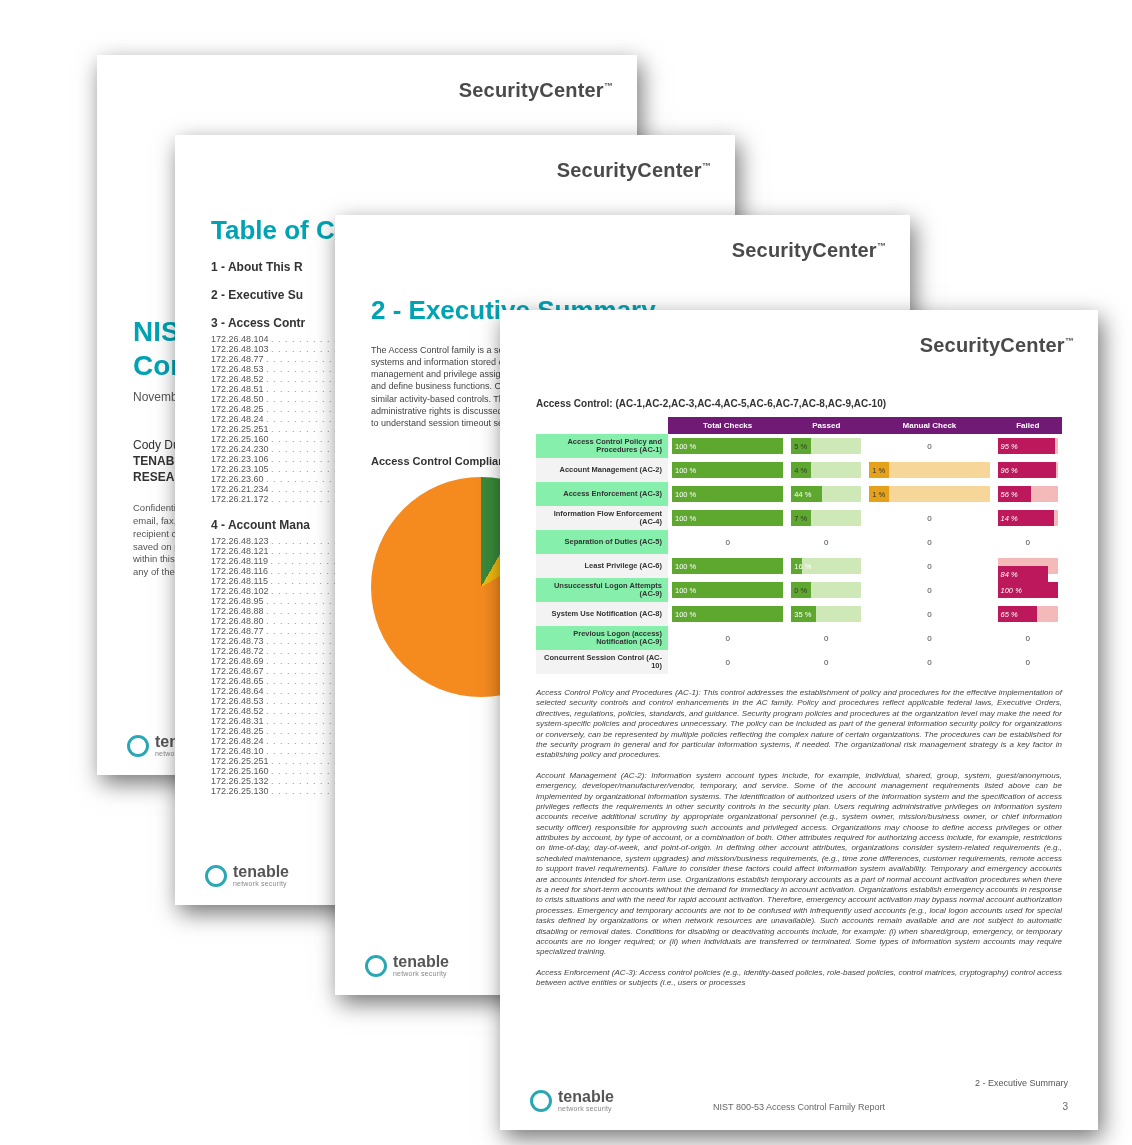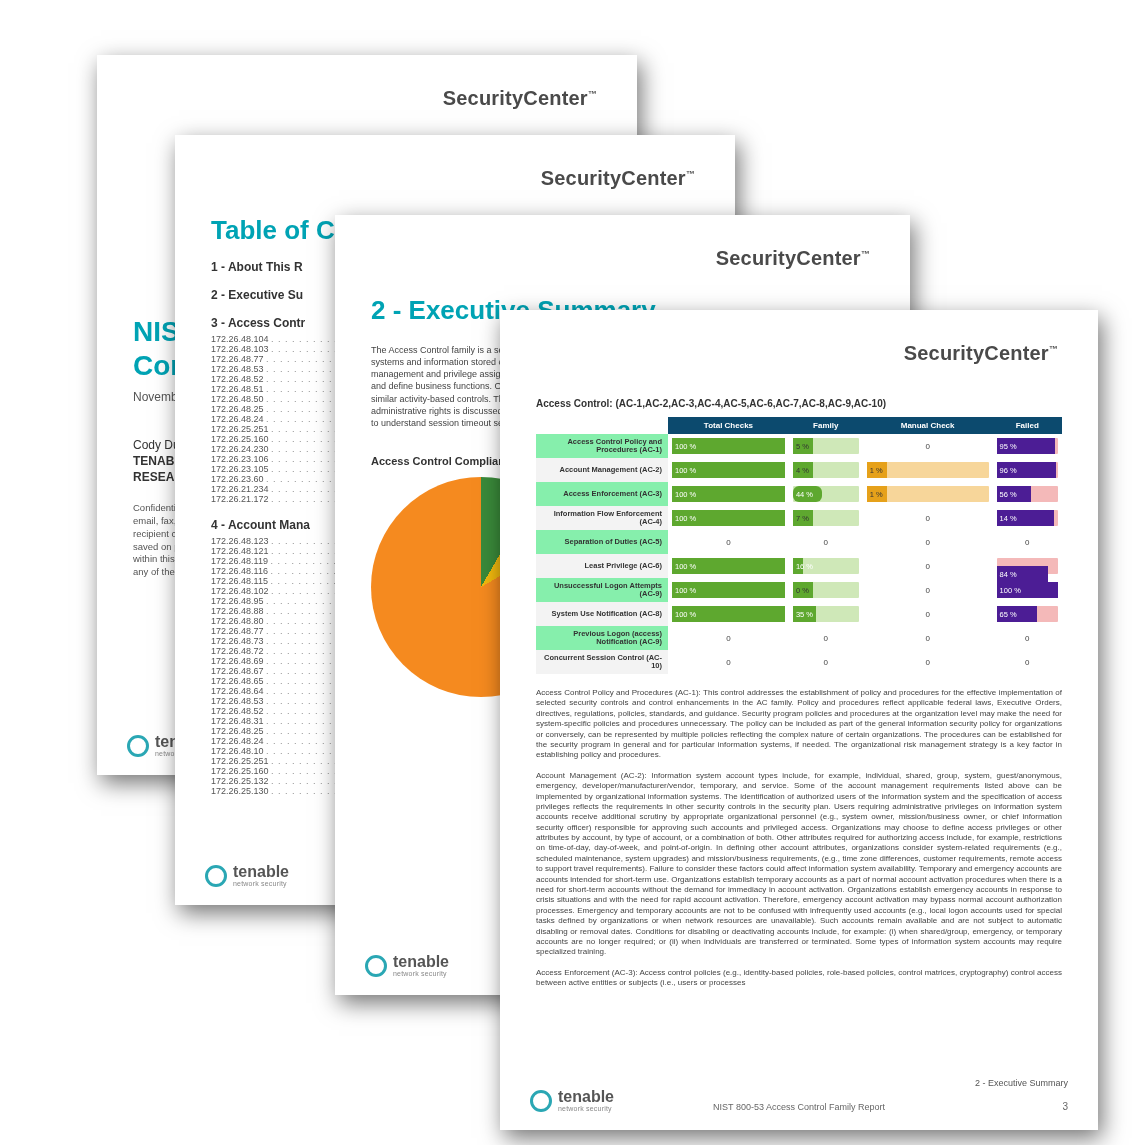--- a/index.html
+++ b/index.html
@@ -14,26 +14,25 @@
   .page {
     position: absolute;
     background: #fff;
     box-shadow: 4px 8px 22px rgba(0,0,0,0.55);
     padding: 30px 36px;
     box-sizing: border-box;
   }
   .brand {
     position: absolute;
     top: 24px;
-    right: 40px;
+    right: 24px;
     color: #4a4a4a;
     font-size: 20px;
     font-weight: 600;
     letter-spacing: 0.2px;
-    margin-top: 8px;
   }
   .brand .tm { font-size: 9px; vertical-align: super; }
   .footer-logo {
     position: absolute;
     bottom: 18px;
     left: 30px;
     display: flex;
     align-items: center;
     gap: 6px;
     color: #4a4a4a;
@@ -95,37 +94,37 @@
       #3a8a3a 0deg 30deg,
       #f2b90e 30deg 60deg,
       #f58a1f 60deg 360deg
     );
   }
 
   
   #p4 { left: 500px; top: 310px; width: 598px; height: 820px; }
   #p4 .hdr { font-size:10px; font-weight:700; color:#333; margin-top:58px; }
   #p4 table { border-collapse: collapse; width: 100%; margin-top:8px; font-size:8px; }
-  #p4 th { background:#0c4a6e; color:#fff; font-weight:700; padding:4px 6px; text-align:center; }
+  #p4 th { background:#701a75; color:#fff; font-weight:700; padding:4px 6px; text-align:center; }
   #p4 th.rowlabel { background:transparent; }
   #p4 td.rowlabel { background:#86efac; color:#333; font-weight:700; text-align:right; padding:3px 6px; width:120px; font-size:7.5px; line-height:1.1;}
   #p4 tbody tr:nth-child(even) td.rowlabel { background:#f3f3f3; }
   #p4 td { padding:3px 4px; text-align:center; vertical-align:middle; height:18px;}
   #p4 .bar { height:16px; display:flex; align-items:center; border-radius:1px; }
   #p4 .bar.green { background:#cfe8b8; }
   #p4 .bar.green .fill { background:#5ea82f; }
   #p4 .bar.red { background:#f4b9b9; }
-  #p4 .bar.red .fill { background:#4c1d95; }
+  #p4 .bar.red .fill { background:#be185d;font-style:italic; }
   #p4 .bar.orange { background:#f7d69a; }
   #p4 .bar.orange .fill { background:#e6a11a; }
   #p4 .bar .fill { height:100%; color:#fff; font-size:7.5px; display:flex; align-items:center; padding-left:3px; box-sizing:border-box; white-space:nowrap;}
   #p4 .bar.small .fill { color:#333; }
   #p4 .zero { color:#444; }
   #p4 .body { font-size:8px; color:#444; line-height:1.3; margin-top:14px; }
-  #p4 .body p { margin: 9px 0 10px 0; text-align:justify;}
+  #p4 .body p { margin: 9px 0 10px 0; text-align:justify;font-style:italic;}
   #p4 .sec-foot-title { position:absolute; bottom:42px; right:30px; font-size:9px; color:#555;}
 </style>
 </head>
 <body>
 
 <div id="p1" class="page">
   <div class="brand">
     <span>SecurityCenter</span><span class="tm">™</span>
   </div>
   <div class="title">
@@ -232,21 +231,21 @@
   <div class="brand">
     <span>SecurityCenter</span><span class="tm">™</span>
   </div>
   <div class="hdr">Access Control: (AC-1,AC-2,AC-3,AC-4,AC-5,AC-6,AC-7,AC-8,AC-9,AC-10)</div>
 
   <table>
     <thead>
       <tr>
         <th class="rowlabel"></th>
         <th>Total Checks</th>
-        <th>Family</th>
+        <th>Passed</th>
         <th>Manual Check</th>
         <th>Failed</th>
       </tr>
     </thead>
     <tbody id="tblbody">
         <tr>
           <td class="rowlabel">Access Control Policy and Procedures (AC-1)</td>
           <td>
             <div class="bar green">
               <div class="fill" style="width: 100%;">100 %</div>
@@ -289,21 +288,21 @@
         </tr>
         <tr>
           <td class="rowlabel">Access Enforcement (AC-3)</td>
           <td>
             <div class="bar green">
               <div class="fill" style="width: 100%;">100 %</div>
             </div>
           </td>
           <td>
             <div class="bar green">
-              <div class="fill" style="width: 44%; border-radius: 6px;">44 %</div>
+              <div class="fill" style="width: 44%;">44 %</div>
             </div>
           </td>
           <td>
             <div class="bar orange small">
               <div class="fill" style="width: 1%; min-width: 20px;">1 %</div>
             </div>
           </td>
           <td>
             <div class="bar red">
               <div class="fill" style="width: 56%;">56 %</div>

